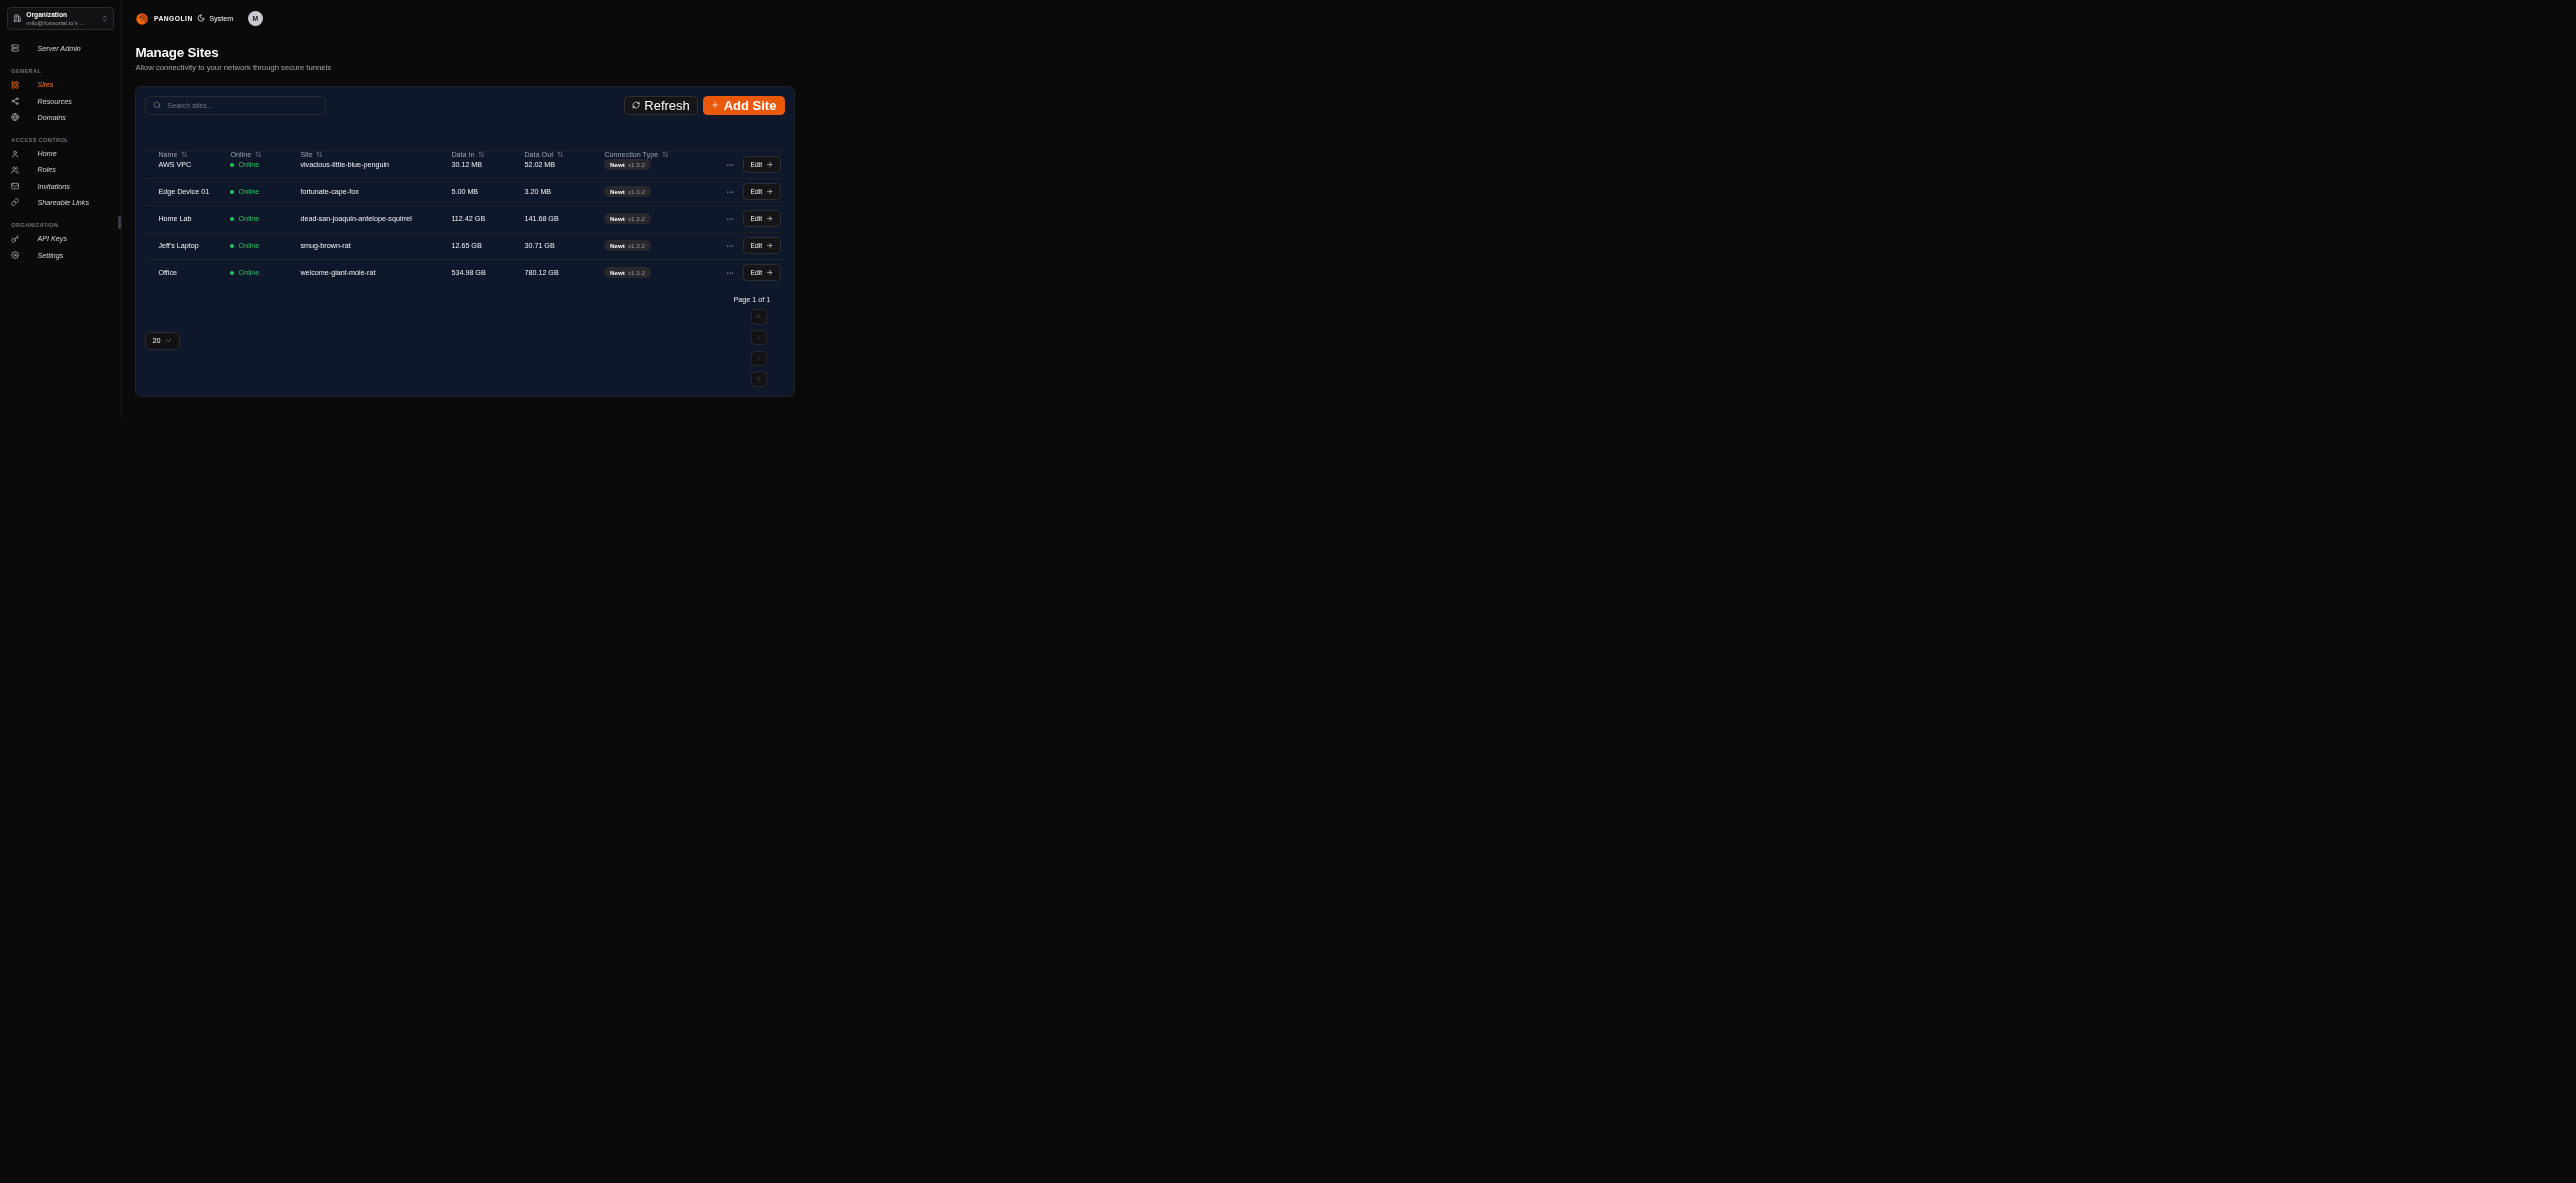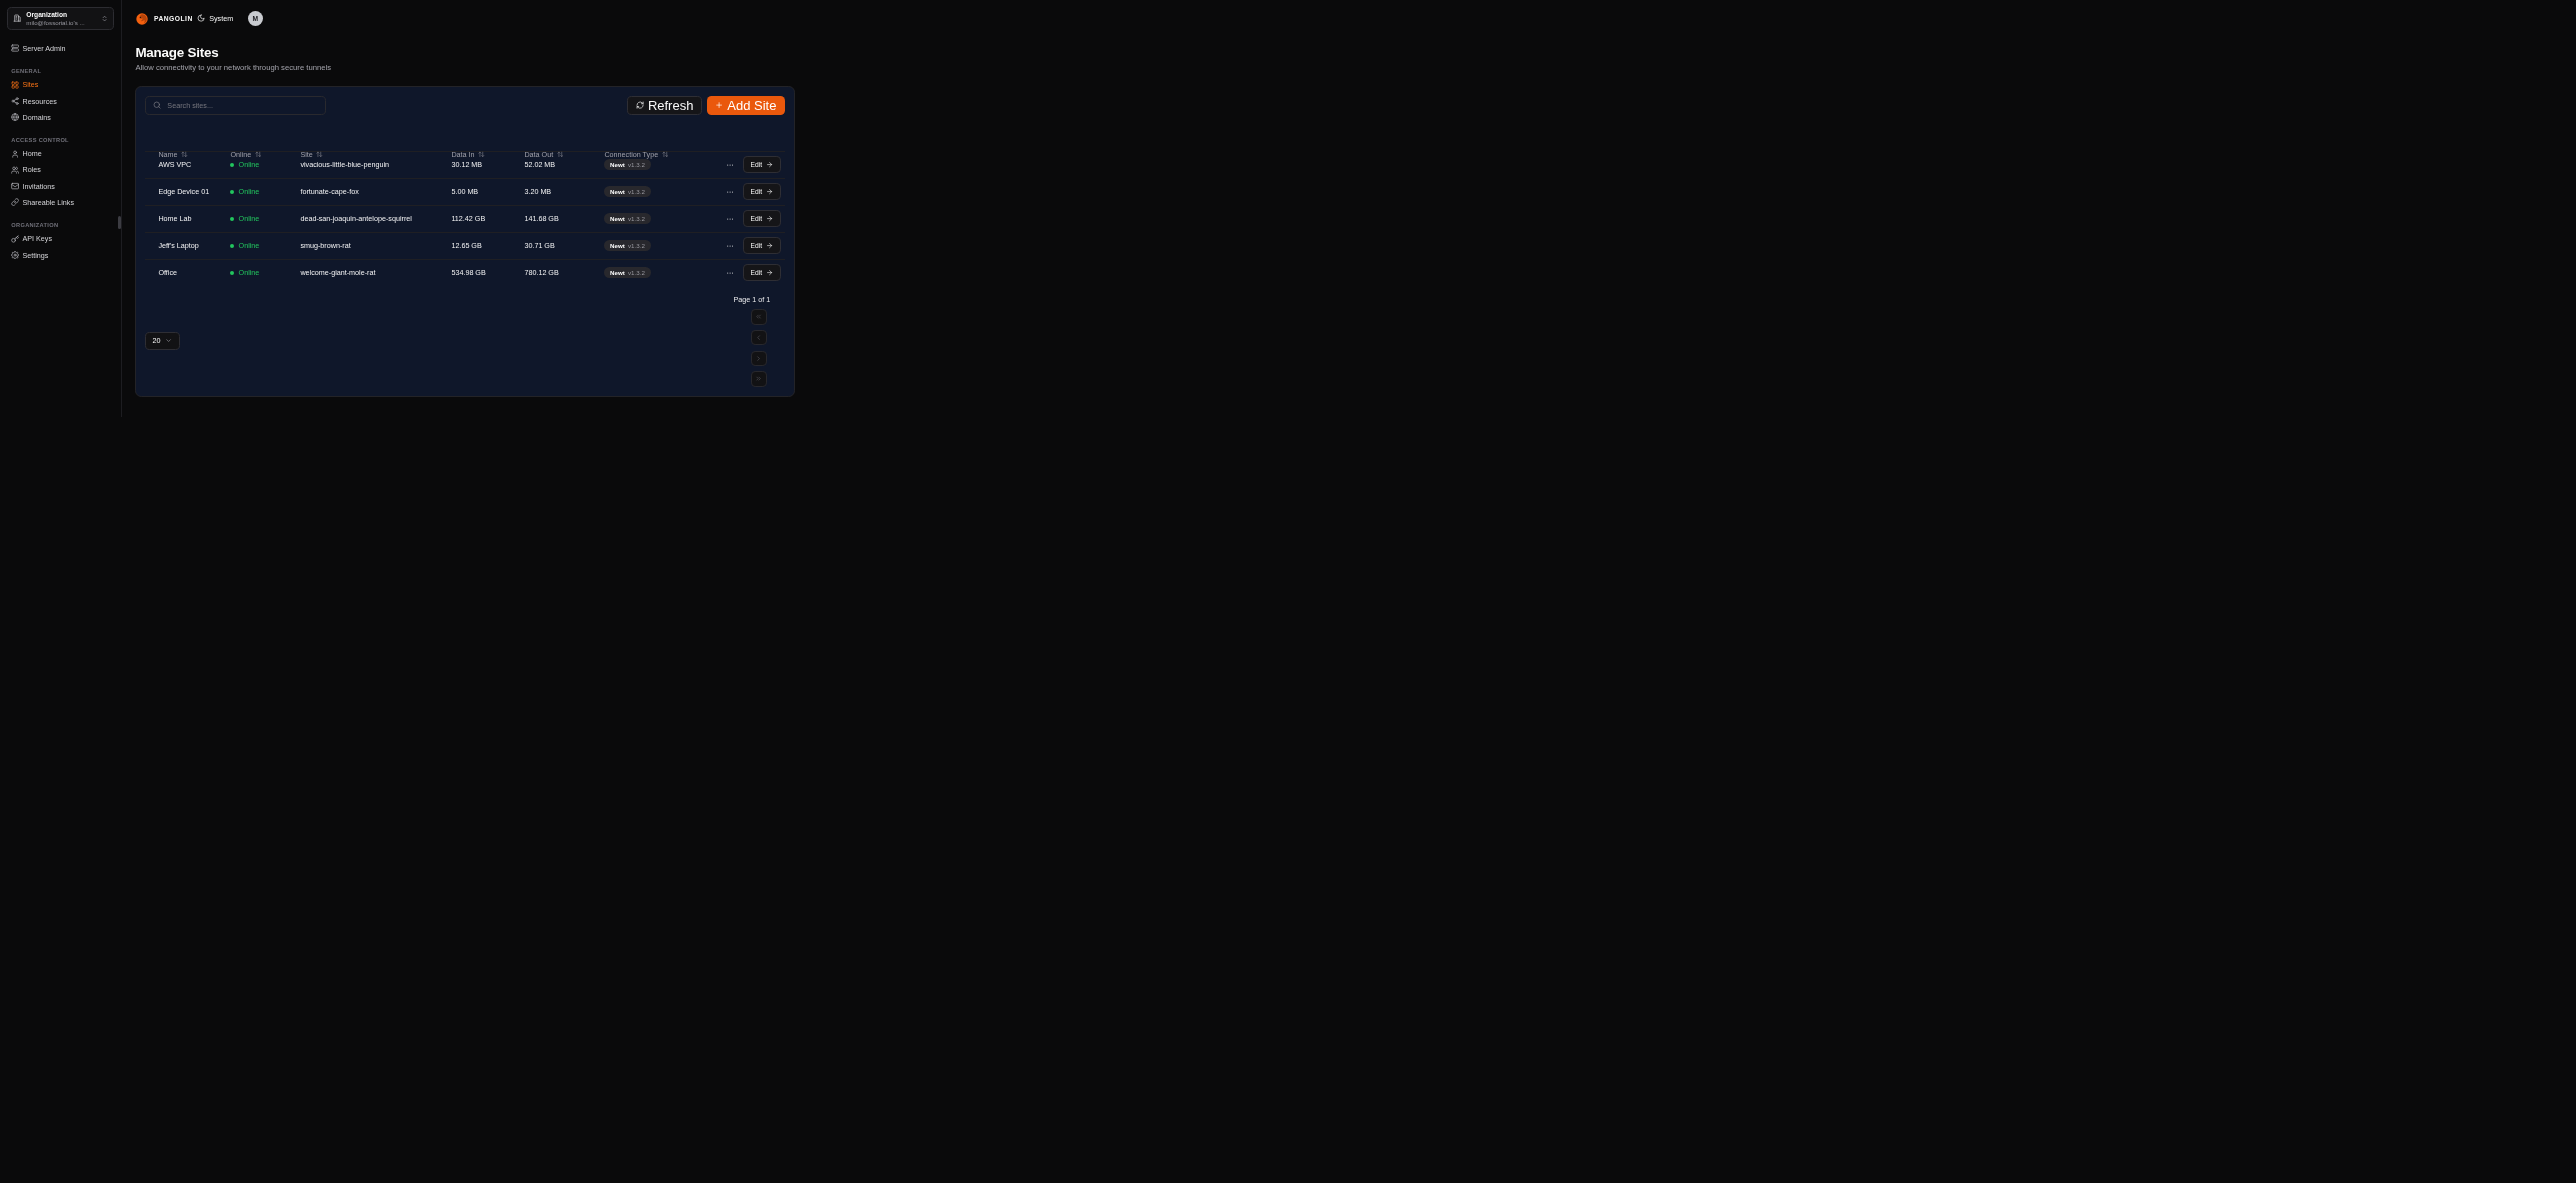--- a/index.html
+++ b/index.html
@@ -15,21 +15,21 @@
 
   
   .sidebar { width:122px; flex-shrink:0; padding:7.2px 6.7px; border-right:0.5px solid #1d1d21; position:relative; }
   .org-box { display:flex; align-items:center; gap:5.2px; border:0.5px solid #2c2c31; background:#121214; padding:3.1px 5.2px; border-radius:4.6px; cursor:pointer; }
   .org-box .b-ic { color:#d4d4d8; }
   .org-texts { display:flex; flex-direction:column; gap:0.5px; min-width:0; flex:1; }
   .org-title { font-size:6.7px; font-weight:700; color:#fafafa; }
   .org-sub { font-size:6.2px; color:#9a9aa2; white-space:nowrap; overflow:hidden; }
   .org-chev { color:#a1a1aa; }
 
-  .nav-item { display:flex; align-items:center; gap:3px; padding:3.6px 4.6px; border-radius:4.1px; color:#d6d6da; font-size:7.2px; cursor:pointer; text-decoration:none; }
+  .nav-item { display:flex; align-items:center; gap:18px; padding:3.6px 4.6px; border-radius:4.1px; color:#d6d6da; font-size:7.2px; cursor:pointer; text-decoration:none;font-style:italic; }
   .nav-item .ic { color:#b9b9c0; }
   .nav-item.active { color:#f97316; }
   .nav-item.active .ic { color:#f97316; }
   .nav-top { margin-top:10.3px; }
   .section-label { font-size:5.7px; font-weight:700; letter-spacing:0.3px; color:#71717a; margin:11.3px 4.6px 3.1px; }
   .scroll-thumb { position:absolute; right:0.5px; top:216px; width:2.1px; height:13.4px; border-radius:2.1px; background:#3c3c42; }
 
   
   .main { flex:1; min-width:0; display:flex; flex-direction:column; }
   .topbar { height:37px; display:flex; align-items:center; justify-content:flex-start; padding:0 13.4px; }
@@ -48,21 +48,21 @@
   .card { border:0.5px solid #232327; background:#0f172a; border-radius:6.2px; padding:9px; }
 
   
   .toolbar { display:flex; align-items:center; gap:5.2px; }
   .search { width:181px; height:19.6px; border:0.5px solid #29292e; background:transparent; border-radius:4.6px; display:flex; align-items:center; gap:4.6px; padding:0 6.2px; color:#7c7c84; }
   .search input { background:none; border:none; outline:none; color:#e4e4e7; font-family:inherit; font-size:7.2px; width:100%; }
   .search input::placeholder { color:#76767e; }
   .spacer { flex:1; }
   .btn { height:19px; display:inline-flex; align-items:center; gap:4.1px; padding:0 7.2px; border-radius:4.6px; font-size:13px; font-family:inherit; cursor:pointer; border:0.5px solid transparent; }
   .btn-outline { background:#151518; border-color:#2e2e34; color:#fafafa; }
-  .btn-primary { background:#ea580c; color:#ffffff; font-weight:400; }
+  .btn-primary { background:#ea580c; color:#ffffff; font-weight:700; }
 
   
   .table { margin-top:12.4px; }
   .t-head, .t-row { display:grid; grid-template-columns:72px 70px 151px 73px 80px 1fr auto; align-items:center; padding:0 4.1px 0 13px; }
   .t-head { height:23px; color:#a1a1aa; font-size:7.2px; }
   .th { display:inline-flex; align-items:center; gap:3.6px; background:none; border:none; color:inherit; font:inherit; cursor:pointer; padding:0;margin-top:22px; }
   .th .ic { color:#8a8a92; }
   .t-row { min-height:27px; border-top:0.5px solid #1f1f23; font-size:7.2px; color:#f4f4f5; }
   .cell-online { display:flex; align-items:center; gap:4.1px; color:#22c55e; }
   .dot { width:4.1px; height:4.1px; border-radius:50%; background:#22c55e; }

